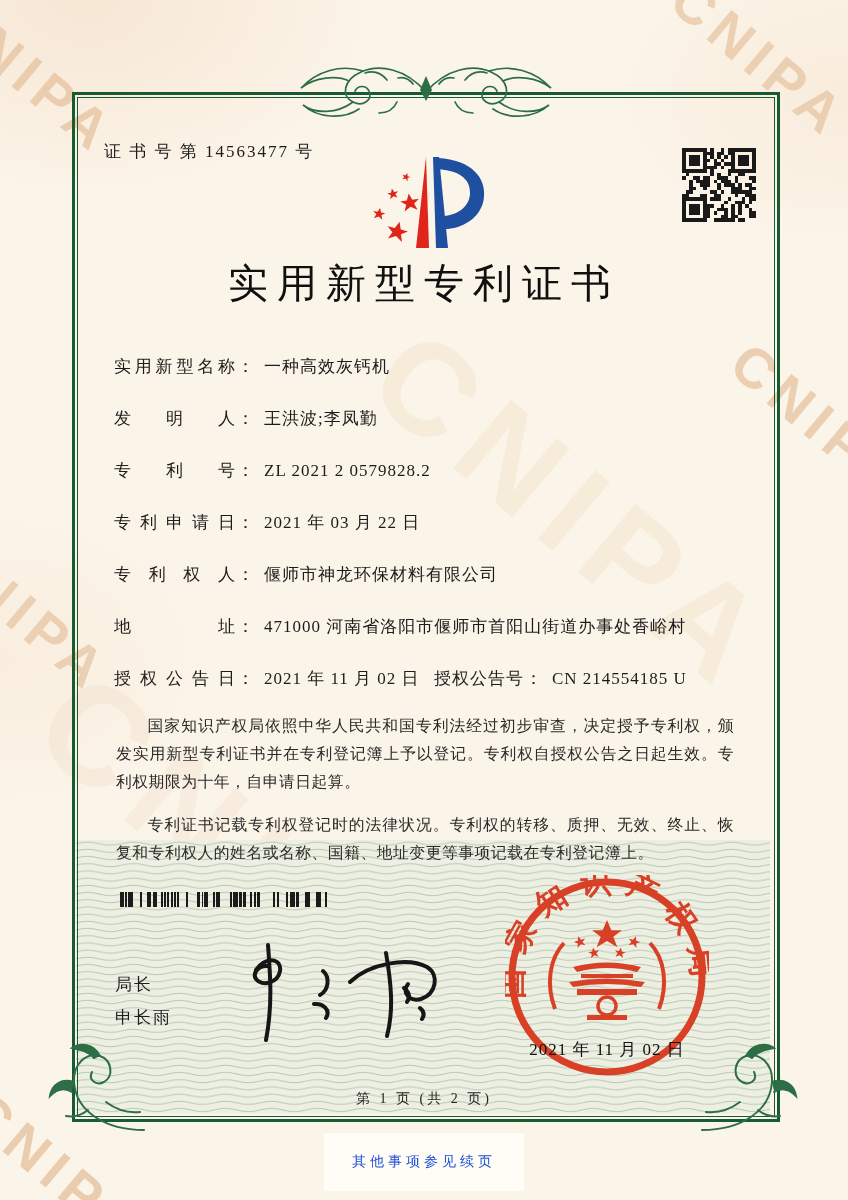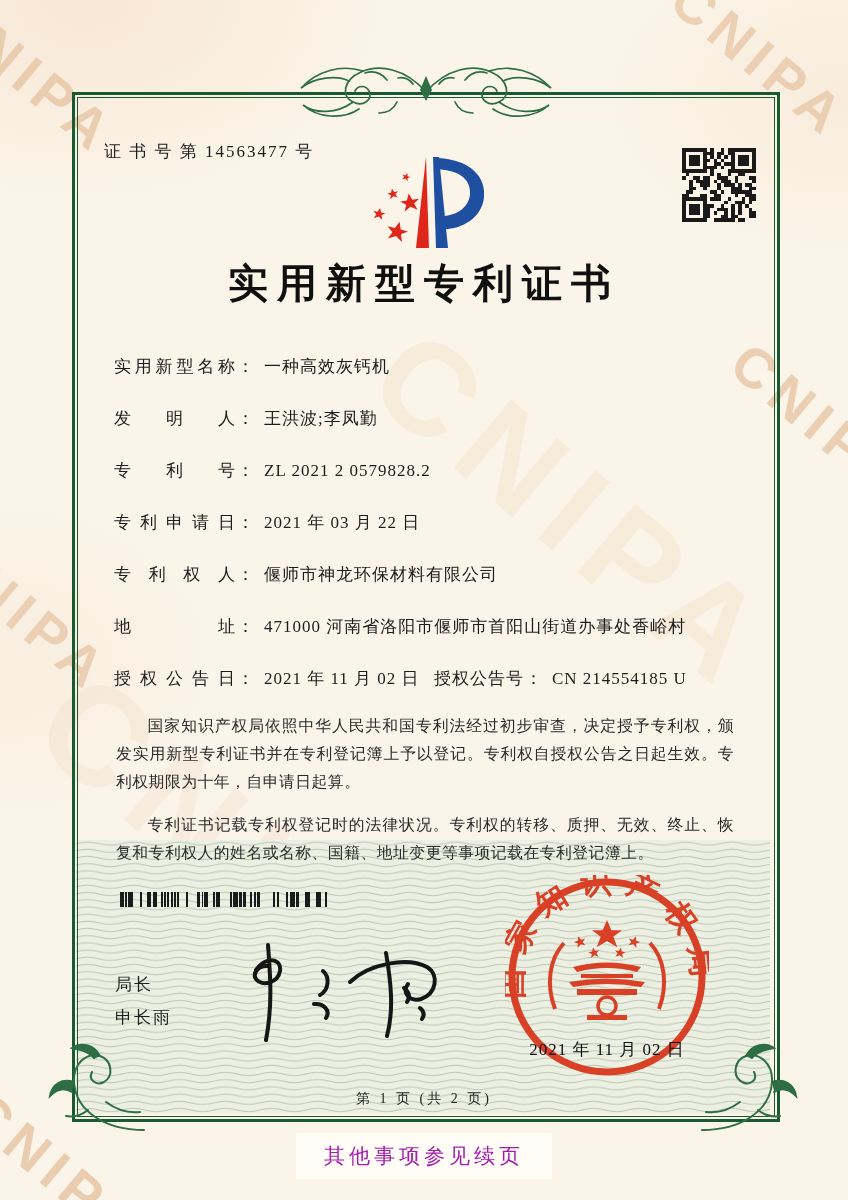--- a/index.html
+++ b/index.html
@@ -34,21 +34,21 @@
   
   .orn-top{position:absolute;left:283px;top:60px;}
   .orn-bl{position:absolute;left:44px;top:1040px;}
   .orn-br{position:absolute;left:688px;top:1040px;transform:scaleX(-1);}
   
   .certno{position:absolute;left:104px;top:140px;font-size:17px;letter-spacing:2px;color:#1d1d1d;}
   .logo{position:absolute;left:348px;top:144px;}
   .qr{position:absolute;left:682px;top:148px;}
   .title{
     position:absolute;left:0;width:848px;top:256px;text-align:center;
-    font-size:40px;font-weight:bold;letter-spacing:9px;color:#101010;
+    font-size:40px;font-weight:normal;letter-spacing:9px;color:#101010;
   }
   
   .fields{position:absolute;left:114px;top:356px;width:630px;font-size:17px;color:#1c1c1c;}
   .frow{height:52px;display:flex;align-items:flex-start;line-height:22px;}
   .flabel{display:inline-block;width:122px;text-align:justify;text-align-last:justify;letter-spacing:1px;}
   .fcolon{margin-left:1px;}
   .fvalue{margin-left:10px;letter-spacing:1px;}
   .grantrow{position:relative;height:52px;line-height:22px;}
   .grant2{position:absolute;left:320px;top:0;display:flex;}
   
@@ -62,21 +62,21 @@
   .signer{position:absolute;left:115px;top:968px;font-family:"Liberation Sans","DejaVu Sans",sans-serif;
     font-size:17px;letter-spacing:2px;color:#1e1e1e;line-height:33px;}
   .signature{position:absolute;left:222px;top:938px;}
   .seal{position:absolute;left:505px;top:875px;}
   .sealdate{position:absolute;left:505px;top:1038px;width:204px;text-align:center;
     font-size:17px;color:#101010;letter-spacing:1px;}
   .pagenum{position:absolute;left:0;width:848px;top:1090px;text-align:center;font-size:14px;
     letter-spacing:3px;color:#222;}
   .note{
     position:absolute;left:50%;transform:translateX(-50%);top:1133px;background:#fffdf6;
-    padding:9px 28px;font-size:21px;letter-spacing:4px;color:#a21caf;white-space:nowrap;
+    padding:20px 28px;font-size:14px;letter-spacing:4px;color:#1d4ed8;white-space:nowrap;
   }
 </style>
 </head>
 <body>
 
 <div class="page">
 
   <div class="wm wm1">CNIPA</div>
   <div class="wm wm2">CNIPA</div>
   <div class="wm wm3">CNIPA</div>

